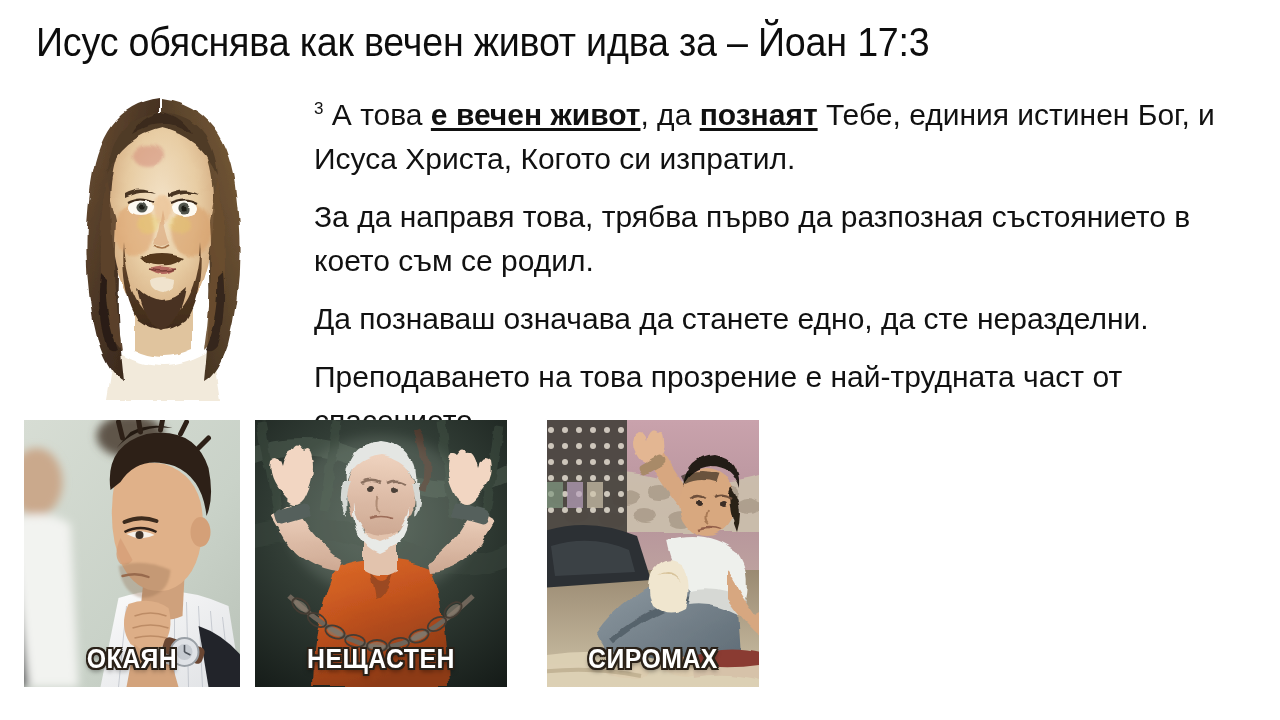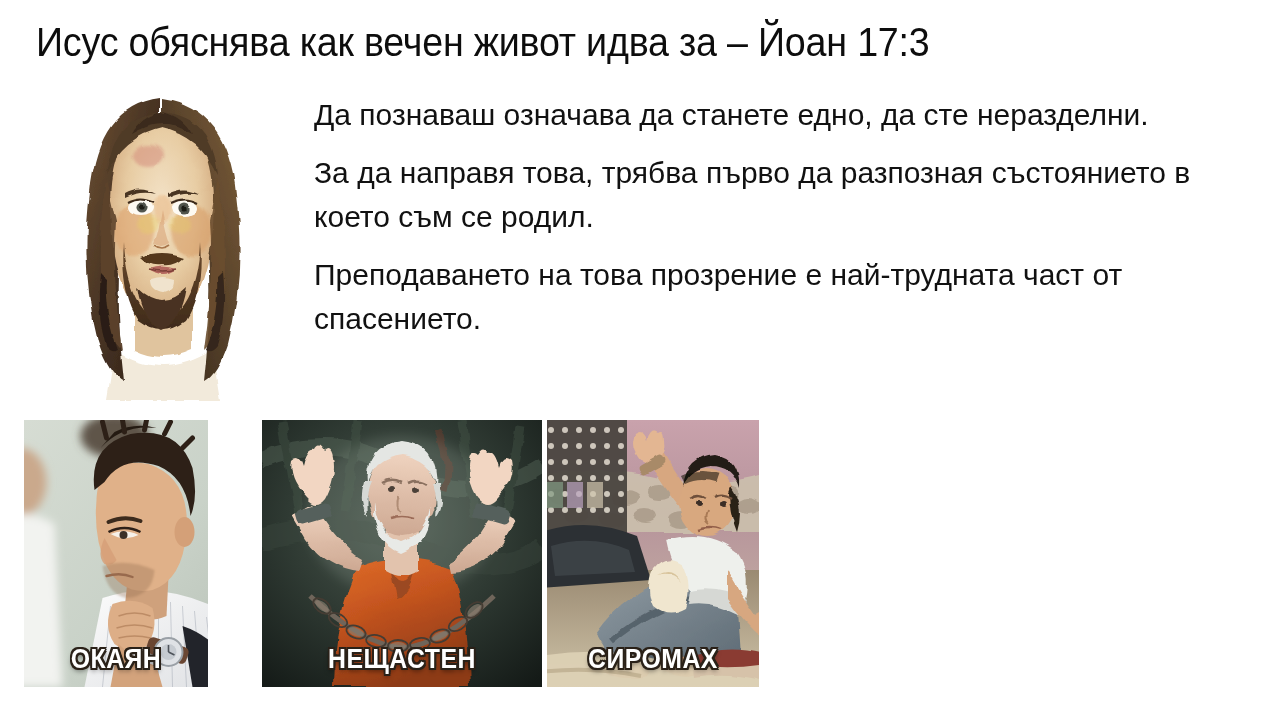--- a/index.html
+++ b/index.html
@@ -70,22 +70,22 @@
   }
 
   
   .photo-card {
     position: absolute;
     top: 420px;
     height: 267px;
     overflow: hidden;
     background: #bdbdbd;
   }
-  #photo-okayan   { left: 24px;  width: 184px; }
-  #photo-neshtasten { left: 255px; width: 280px; margin-left: 7px; }
+  #photo-okayan   { left: 24px;  width: 216px; }
+  #photo-neshtasten { left: 255px; width: 252px; }
   #photo-siromah  { left: 547px; width: 212px; }
 
   .photo-art { position: absolute; inset: 0; }
   .photo-art svg { display: block; width: 100%; height: 100%; }
 
   .photo-caption {
     position: absolute;
     left: 0;
     right: 0;
     bottom: 12px;
@@ -184,22 +184,23 @@
       <path d="M86 188 Q100 192 114 188" stroke="#7d4038" stroke-width="1.4" fill="none"></path>
 
       <path d="M88 198 Q100 194 112 198 Q112 208 100 210 Q88 208 88 198 Z" fill="#f0e3cd"></path>
       <path d="M62 160 Q58 210 76 238 Q100 256 124 238 Q142 210 138 160 Q136 206 118 228 Q100 240 82 228 Q64 206 62 160 Z" fill="url(#beardG)"></path>
       <path d="M76 206 Q100 230 124 206 Q118 242 100 248 Q82 242 76 206 Z" fill="#4a3320"></path>
     </g>
   </svg>
 </div>
 
 <div id="body-text">
+  <p><span class="sup-verse">3</span><span> А това </span><span class="em-underline">е вечен живот</span><span>, да </span><span class="em-underline">познаят</span><span> Тебе, единия истинен Бог, и Исуса Христа, Когото си изпратил.</span></p>
+  <p>За да направя това, трябва първо да разпозная състоянието в което съм се родил.</p>
   <p>Да познаваш означава да станете едно, да сте неразделни.</p>
-  <p>За да направя това, трябва първо да разпозная състоянието в което съм се родил.</p>
   <p>Преподаването на това прозрение е най-трудната част от спасението.</p>
 </div>
 
 <div class="photo-card" id="photo-okayan">
   <div class="photo-art">
     <svg viewBox="0 0 219 267" preserveAspectRatio="xMidYMid slice" xmlns="http://www.w3.org/2000/svg">
       <defs>
         <linearGradient id="bgA" x1="0" y1="0" x2="1" y2="1">
           <stop offset="0%" stop-color="#d7ddd4"></stop>
           <stop offset="60%" stop-color="#c9d2c8"></stop>

